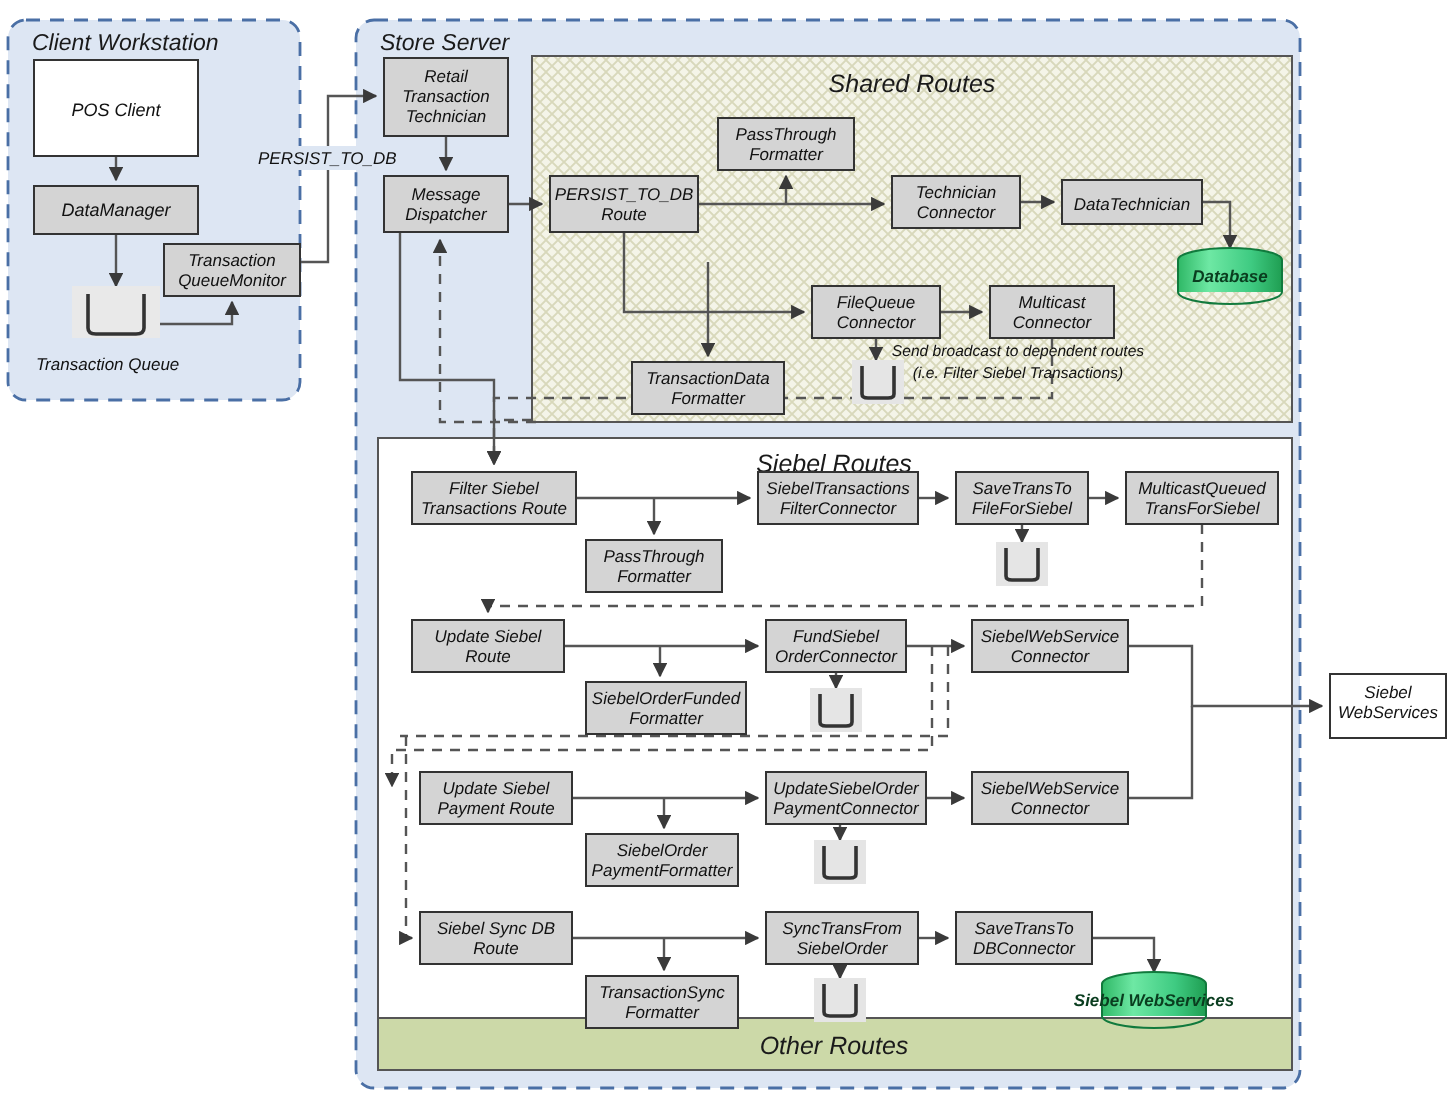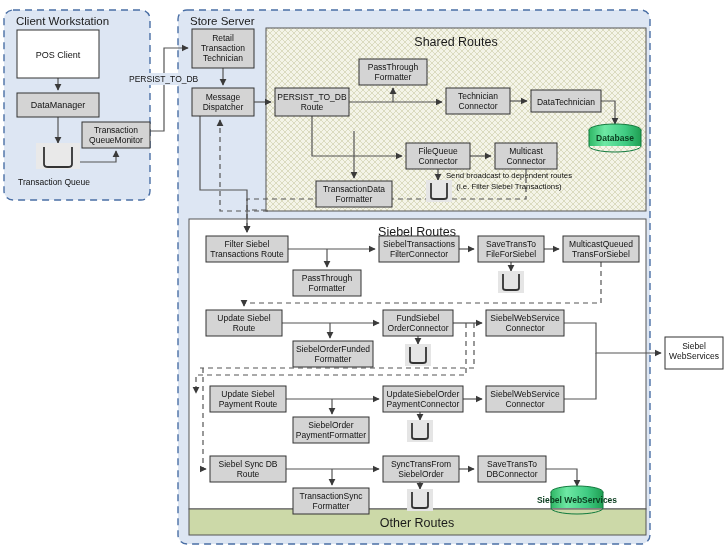--- a/index.html
+++ b/index.html
@@ -1,17 +1,17 @@
 <!DOCTYPE html>
 <html><head>
 <meta charset="utf-8">
 <style>
   html,body{margin:0;padding:0;background:#ffffff;}
   body{width:726px;height:550px;overflow:hidden;font-family:"Liberation Sans",sans-serif;}
-  #root{position:relative;width:626px;height:550px;}
+  #root{position:relative;width:626px;height:550px;font-style:italic;}
   svg#canvas{position:absolute;left:0;top:0;width:726px;height:550px;}
   .nd{font-family:"Liberation Sans",sans-serif;}
 </style>
 </head>
 <body>
 
 <div id="root">
 <svg id="canvas" viewBox="0 0 726 550">
   <defs>
     <pattern id="hatchpat" width="6" height="6" patternUnits="userSpaceOnUse">

